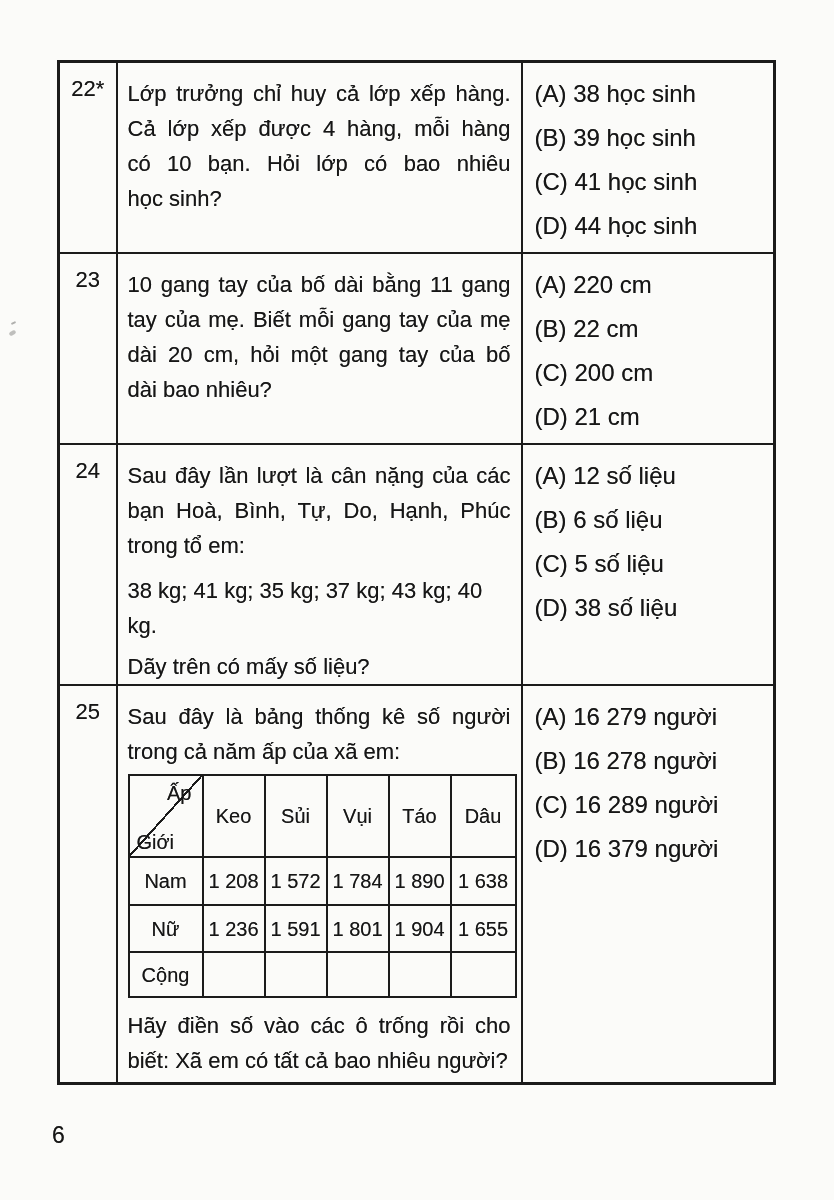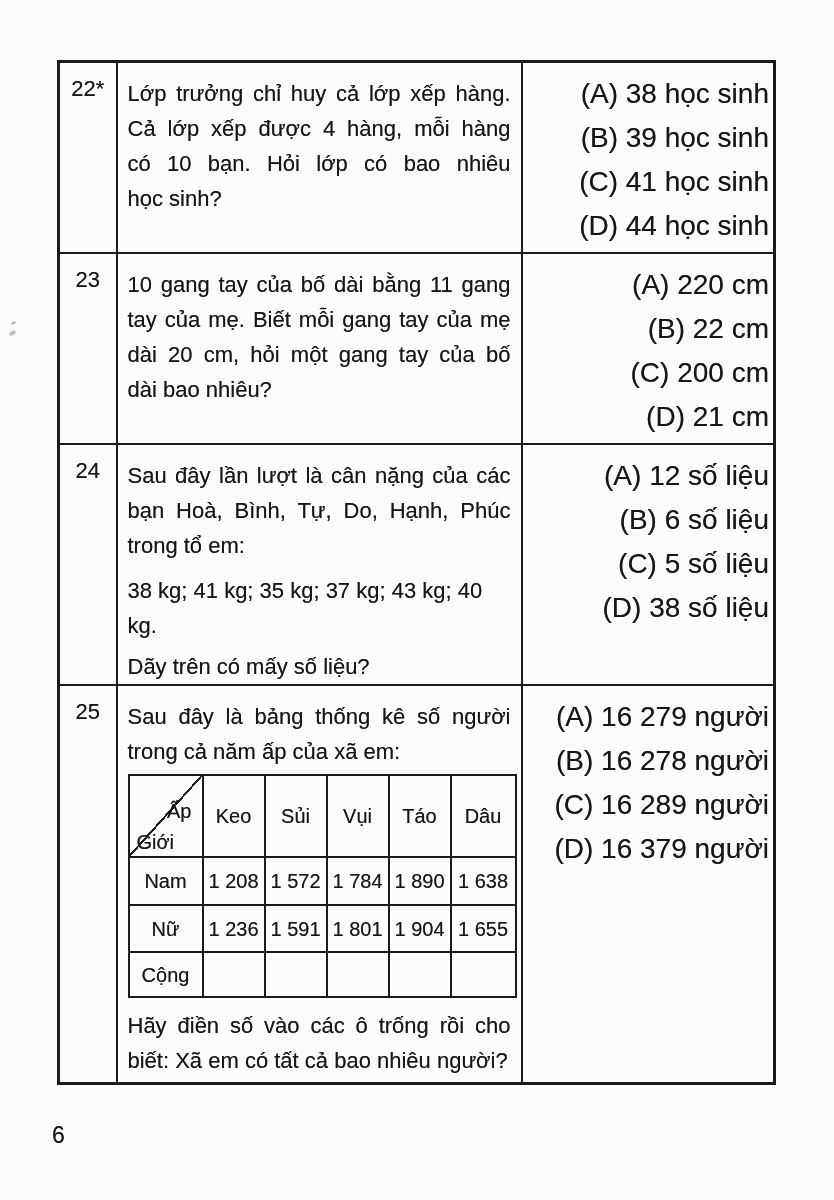--- a/index.html
+++ b/index.html
@@ -42,22 +42,21 @@
     padding-top: 13px;
     font-size: 22px;
   }
   td.qt {
     padding: 13px 10px 0 10px;
     font-size: 22px;
     line-height: 35px;
   }
   td.opt {
     padding: 13px 4px 0 12px;
-    font-size: 28px;
-    text-align: right;
+    font-size: 24px;
   }
   .qline { text-align: justify; text-align-last: justify; }
   .qline.last { text-align: left; text-align-last: left; }
   .para-gap-a { margin-top: 10px; }
   .para-gap-b { margin-top: 6px; }
   .option { line-height: 35px; margin-bottom: 9px; white-space: nowrap; }
 
   
   table.stats {
     border-collapse: collapse;
@@ -82,21 +81,21 @@
   col.s-last { width: 65px; }
 
   td.diag {
     position: relative;
     background: linear-gradient(to bottom right,
       transparent calc(50% - 1.4px),
       #1b1b1b calc(50% - 1.4px),
       #1b1b1b calc(50% + 0.6px),
       transparent calc(50% + 0.6px));
   }
-  .diag-top    { position: absolute; top: 24px; right: 10px; }
+  .diag-top    { position: absolute; top: 6px; right: 10px; }
   .diag-bottom { position: absolute; bottom: 3px; left: 7px; }
 
   
   .page-number {
     position: absolute;
     left: 52px; top: 1122px;
     font-size: 23px;
   }
   .scan-artifact {
     position: absolute;

